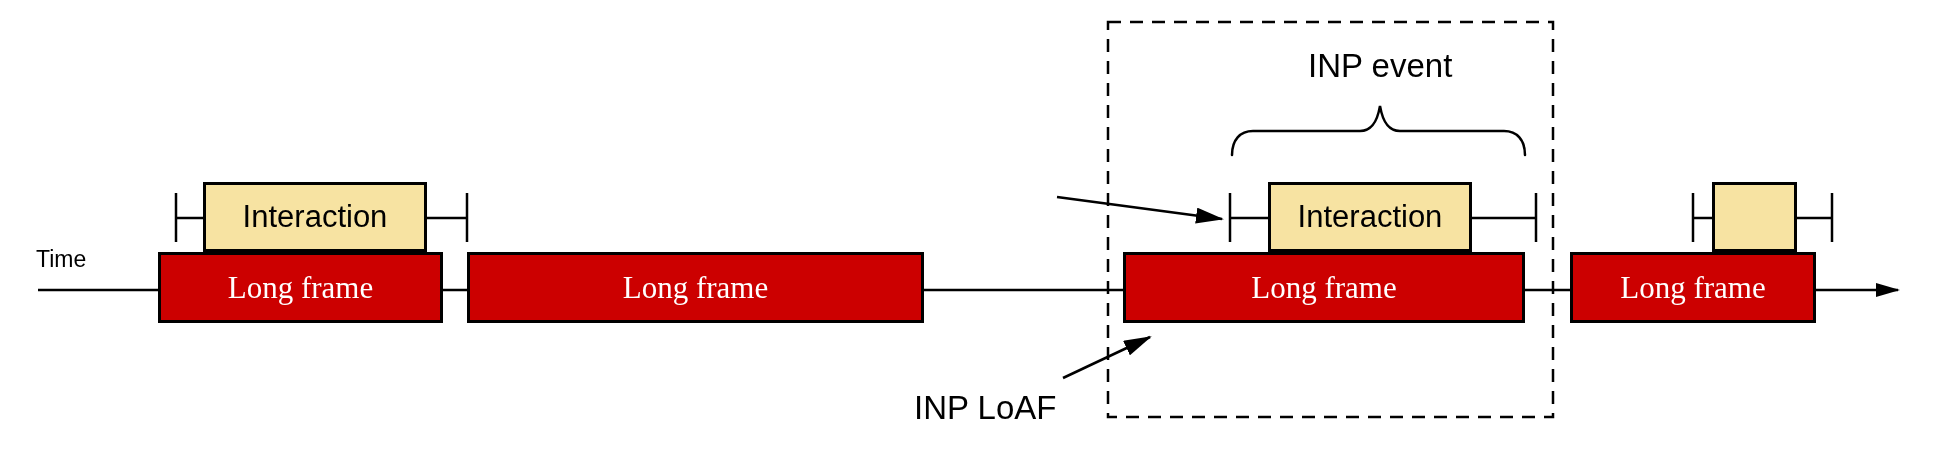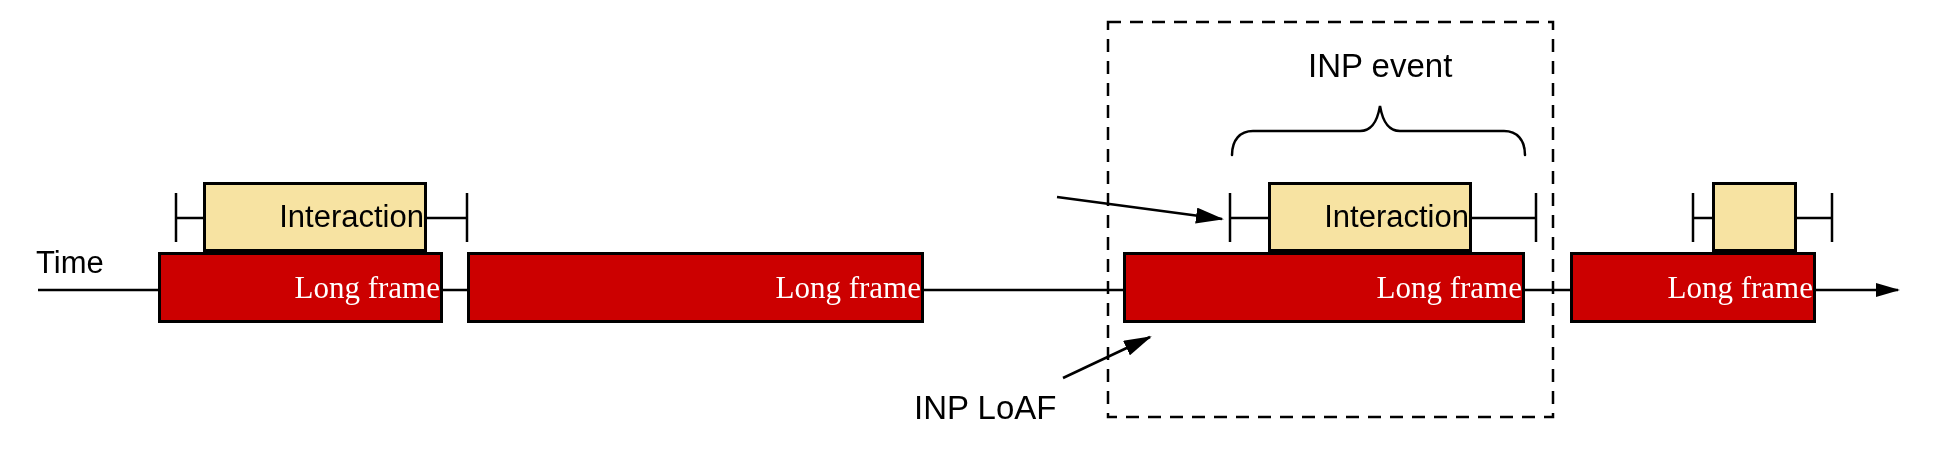--- a/index.html
+++ b/index.html
@@ -6,28 +6,28 @@
   .stage{
     position:relative;
     width:1954px;height:468px;
     background:var(--canvas-bg,#ffffff);
     font-family:"Liberation Sans", sans-serif;
     overflow:hidden;
   }
   .stage svg{position:absolute;left:0;top:0;pointer-events:none;}
   .layer-under{z-index:0;}
   .box{position:absolute;box-sizing:border-box;border:3px solid var(--stroke,#000);
-       display:flex;align-items:center;justify-content:flex-end;z-index:2;}
+       display:flex;align-items:center;justify-content:center;z-index:2;}
   .long-frame{background:var(--long-frame-fill,#cc0000);color:var(--long-frame-text,#fff);
        font-size:31px;font-family:Liberation Serif, serif;}
   .interaction{background:var(--interaction-fill,#f7e3a2);color:var(--interaction-text,#000);
        font-size:31px;}
   .layer-over{z-index:3;}
   .label{position:absolute;color:var(--stroke,#000);line-height:1.05;white-space:nowrap;z-index:4;}
-  .lbl-time{left:36px;top:247px;font-size:31px;}
+  .lbl-time{left:36px;top:247px;font-size:23px;}
   .lbl-event{left:941px;top:148px;font-size:33px;}
   .lbl-value{left:1308px;top:49px;font-size:33px;}
   .lbl-loaf{left:914px;top:391px;font-size:33px;}
   .layer-over line,.layer-over path,.layer-over rect{stroke:var(--stroke,#000);}
   .layer-under line{stroke:var(--stroke,#000);}
   marker path{fill:var(--stroke,#000);stroke:none !important;}
 </style>
 </head>
 <body>
 

